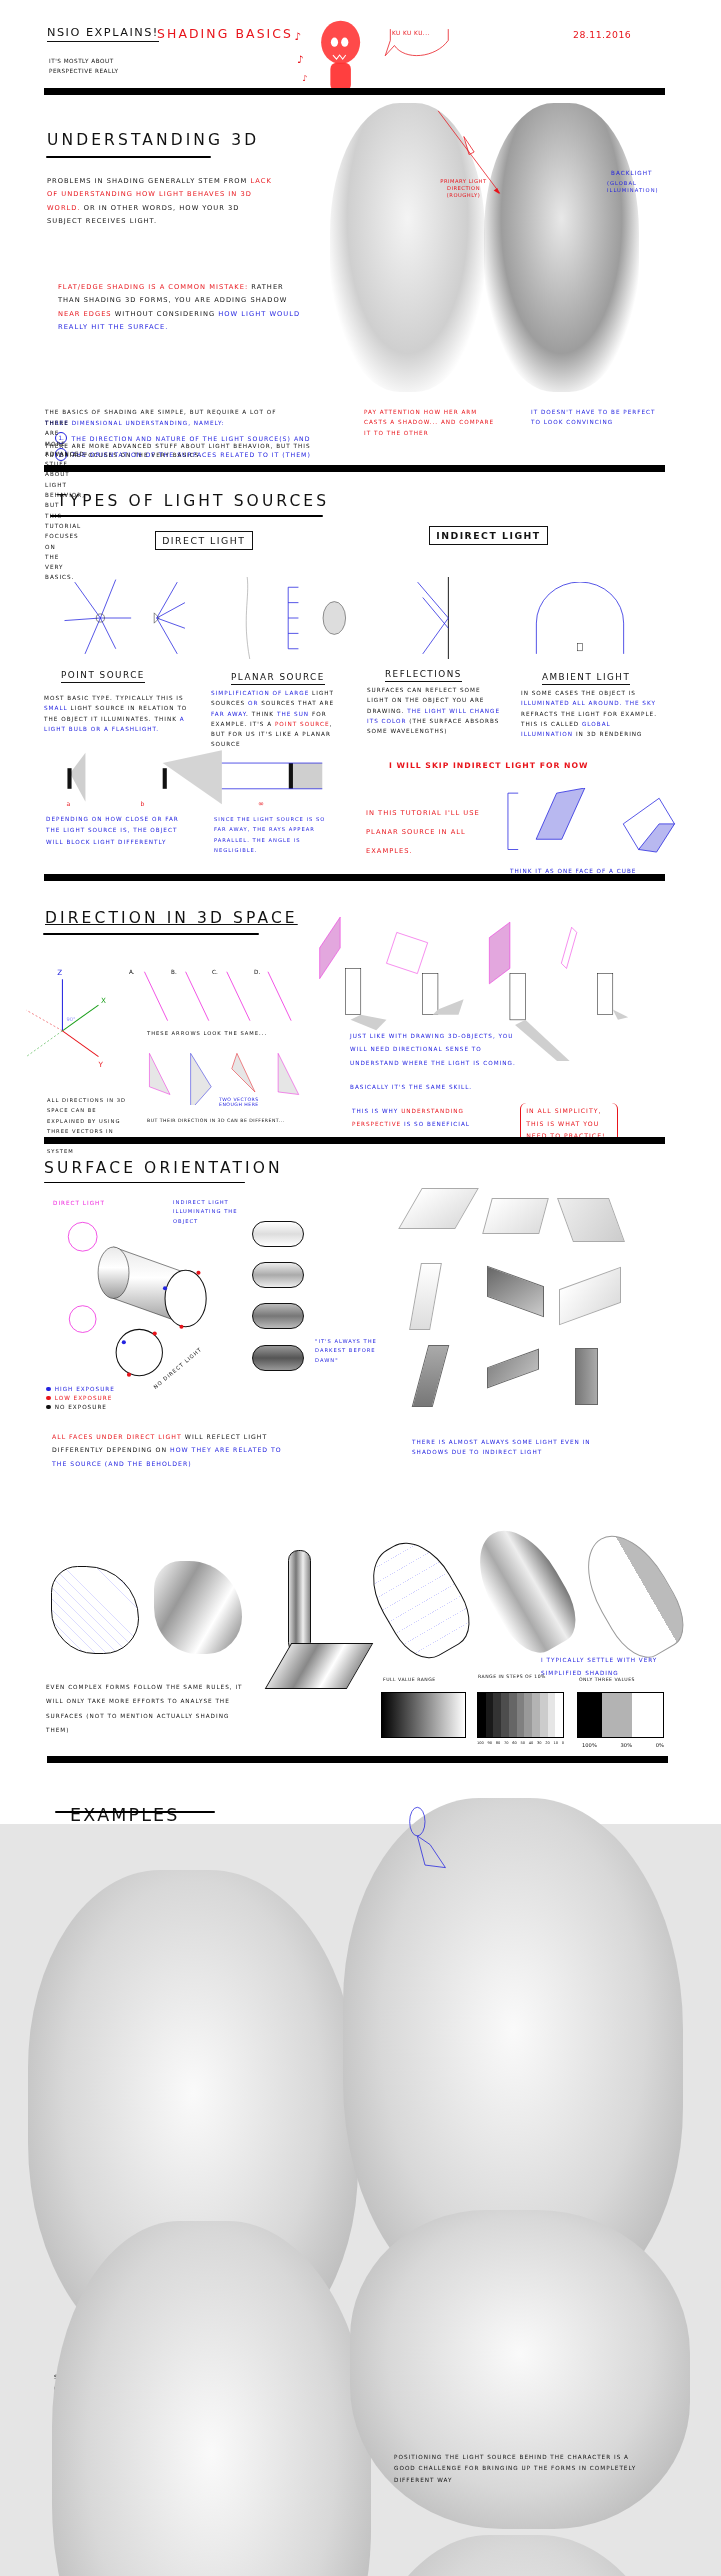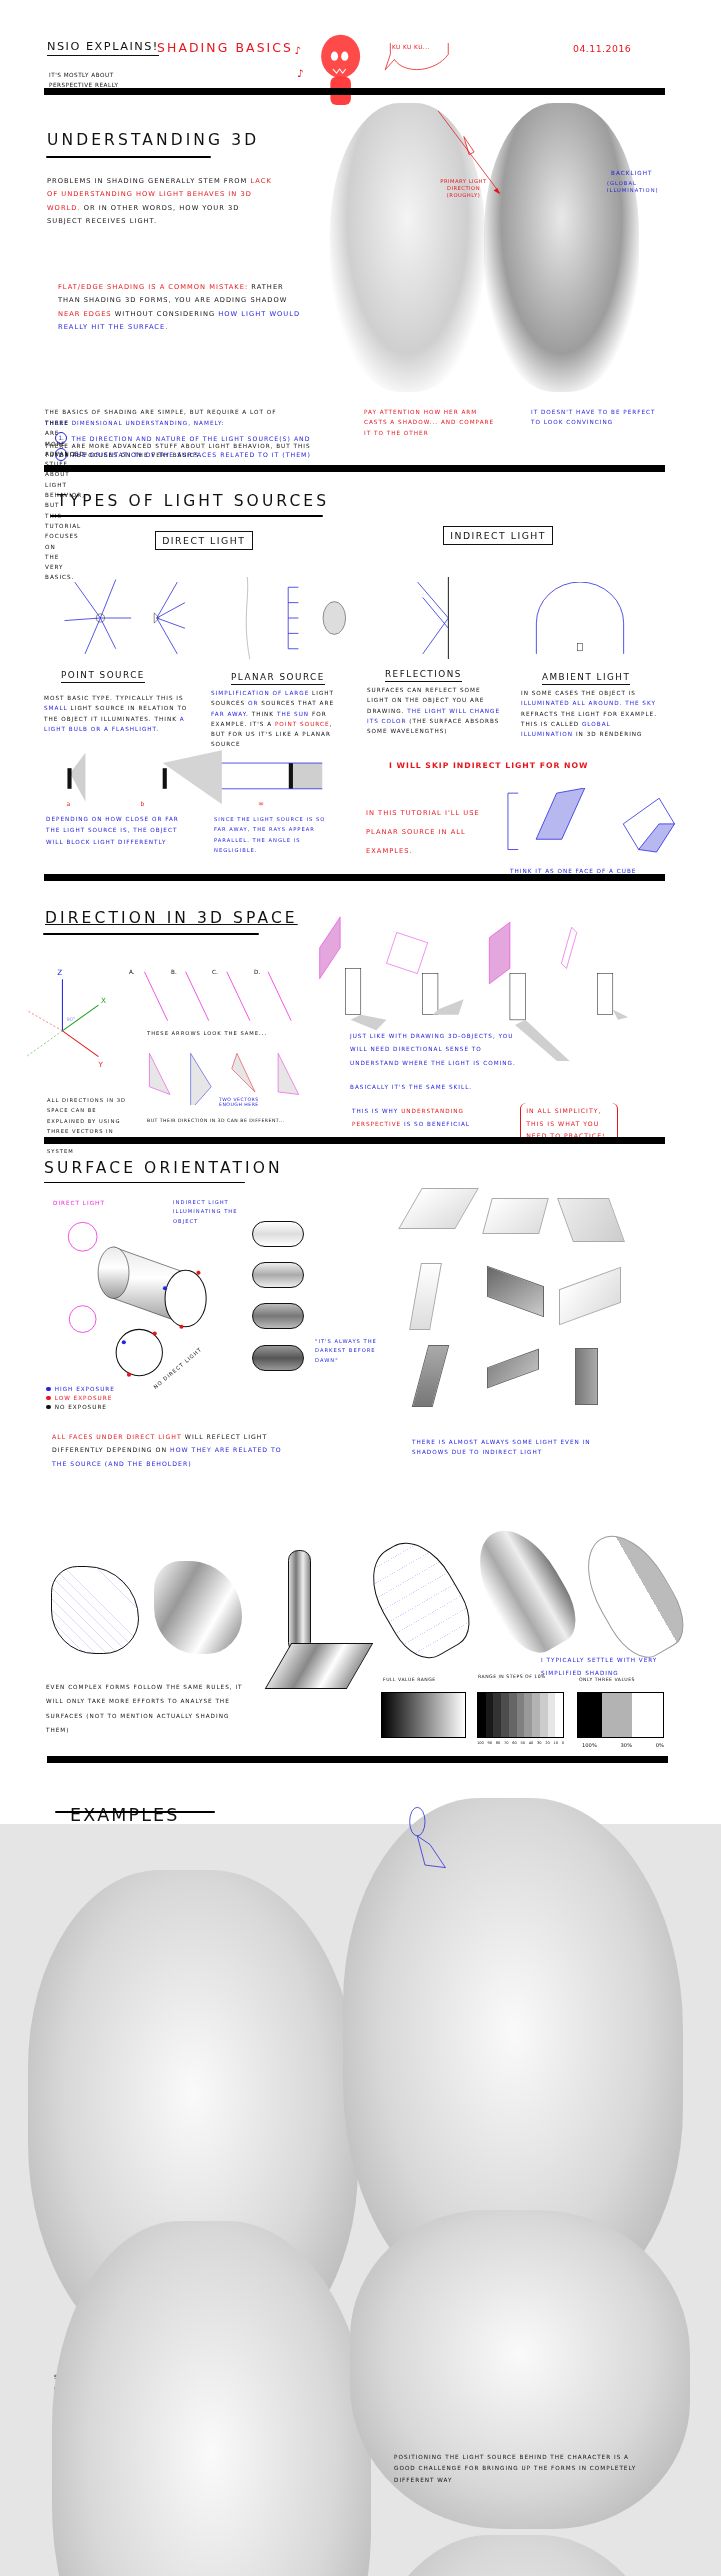--- a/index.html
+++ b/index.html
@@ -19,41 +19,41 @@
   .box-label { position: absolute; border: 1px solid #111; padding: 3.1px 6.2px; font-size: 9.3px; letter-spacing: 1.5px; text-transform: uppercase; }
   .sub-title { position: absolute; font-size: 8.8px; letter-spacing: 1.5px; text-transform: uppercase; border-bottom: 1px solid #111; padding-bottom: 2.1px; }
   .figure { position: absolute; }
   .gray-band { position: absolute; left: 0; top: 1824px; width: 721px; height: 1204px; background: #e5e5e5; }
   .example-art { position: absolute; background: radial-gradient(ellipse at 50% 45%, #fafafa 0%, #d8d8d8 55%, #bdbdbd 80%, rgba(200,200,200,0) 100%); border-radius: 40% 45% 40% 45%; }
   .value-bar { position: absolute; height: 46px; border: 1px solid #000; }
 </style>
 </head>
 <body>
 
-<div class="abs" style="left:0;top:18px;width:721px;height:88px;border-radius:25px;">
+<div class="abs" style="left:0;top:4px;width:721px;height:88px;border-radius:25px;">
   <div class="abs" style="left:47px;top:21.6px;font-size:11.3px;letter-spacing:1.5px;text-transform:uppercase;border-bottom:1.5px solid #111;padding-bottom:2.1px;">Nsio explains!</div>
   <div class="abs red" style="left:157px;top:21.6px;font-size:12.4px;letter-spacing:2.1px;text-transform:uppercase;">Shading basics</div>
   <div class="abs small" style="left:49px;top:52px;text-transform:uppercase;letter-spacing:0.5px;">It's mostly about</div>
   <div class="abs small" style="left:49px;top:62px;text-transform:uppercase;letter-spacing:0.5px;">perspective really</div>
 
   <svg class="abs" style="left:289px;top:10.3px;" width="93" height="77" viewBox="0 0 180 150">
     <text x="10" y="50" fill="#e8141b" font-size="20" font-family="DejaVu Sans, sans-serif">♪</text>
     <text x="15" y="95" fill="#e8141b" font-size="20" font-family="DejaVu Sans, sans-serif">♪</text>
     <text x="25" y="130" fill="#e8141b" font-size="16" font-family="DejaVu Sans, sans-serif">♪</text>
     <ellipse cx="100" cy="55" rx="38" ry="42" fill="#ff2a2a" opacity="0.85"></ellipse>
     <ellipse cx="88" cy="55" rx="7" ry="9" fill="#fff"></ellipse>
     <ellipse cx="108" cy="55" rx="7" ry="9" fill="#fff"></ellipse>
     <path d="M85 80 L92 88 L98 80 L104 88 L110 80" stroke="#fff" stroke-width="2" fill="none"></path>
     <rect x="80" y="95" width="40" height="55" rx="12" fill="#ff2a2a" opacity="0.9"></rect>
   </svg>
   <div class="abs red" style="left:392px;top:26px;font-size:5.7px;letter-spacing:0.5px;text-transform:uppercase;">ku ku ku...</div>
   <svg class="abs" style="left:384px;top:20.6px;" width="67" height="41" viewBox="0 0 130 80">
     <path d="M12 8 L12 30 L2 60 L20 40 C40 70 100 65 125 30 L125 8" stroke="#e8141b" stroke-width="1.5" fill="none"></path>
   </svg>
-  <div class="abs red" style="left:573px;top:25px;font-size:9.3px;letter-spacing:0.5px;">04.11.2016</div>
+  <div class="abs red" style="left:573px;top:25px;font-size:9.3px;letter-spacing:0.5px;">28.11.2016</div>
 </div>
 <div class="bar" style="top:88px;"></div>
 
 <div class="sec-title" style="left:47px;top:131px;">Understanding 3D</div>
 <div class="underline" style="left:46px;top:156px;width:165px;"></div>
 
 <div class="para" style="left:47px;top:175px;width:227px;">
   <span class="black">Problems in shading generally stem from </span><span class="red">lack of understanding how light behaves in 3D world.</span><span class="black"> Or in other words, how your 3D subject receives light.</span>
 </div>
 
@@ -92,21 +92,21 @@
 
 <div class="para small" style="left:45px;top:420px;width:0.5px;height:0.5px;overflow:hidden;">There are more advanced stuff about light behavior, but this tutorial focuses on the very basics.</div>
 <div class="para small" style="left:45px;top:442px;width:268px;line-height:9.3px;">There are more advanced stuff about light behavior, but this tutorial focuses on the very basics.</div>
 
 <div class="bar" style="top:465px;"></div>
 
 <div class="sec-title" style="left:57px;top:492px;">Types of light sources</div>
 <div class="underline" style="left:50px;top:515px;width:273px;"></div>
 
 <div class="box-label" style="left:155px;top:531px;">Direct light</div>
-<div class="box-label" style="left:443px;top:526px;">Indirect light</div>
+<div class="box-label" style="left:429px;top:526px;font-weight:bold;">Indirect light</div>
 
 <svg class="abs" style="left:59px;top:577px;" width="134" height="82" viewBox="0 0 260 160">
   <g stroke="#2323e0" stroke-width="1.5" fill="none">
     <line x1="80" y1="80" x2="30" y2="10"></line>
       <line x1="80" y1="80" x2="110" y2="5"></line>
     <line x1="80" y1="80" x2="10" y2="85"></line>
       <line x1="80" y1="80" x2="140" y2="80"></line>
     <line x1="80" y1="80" x2="50" y2="150"></line>
       <line x1="80" y1="80" x2="110" y2="140"></line>
     <line x1="190" y1="80" x2="230" y2="10"></line>

